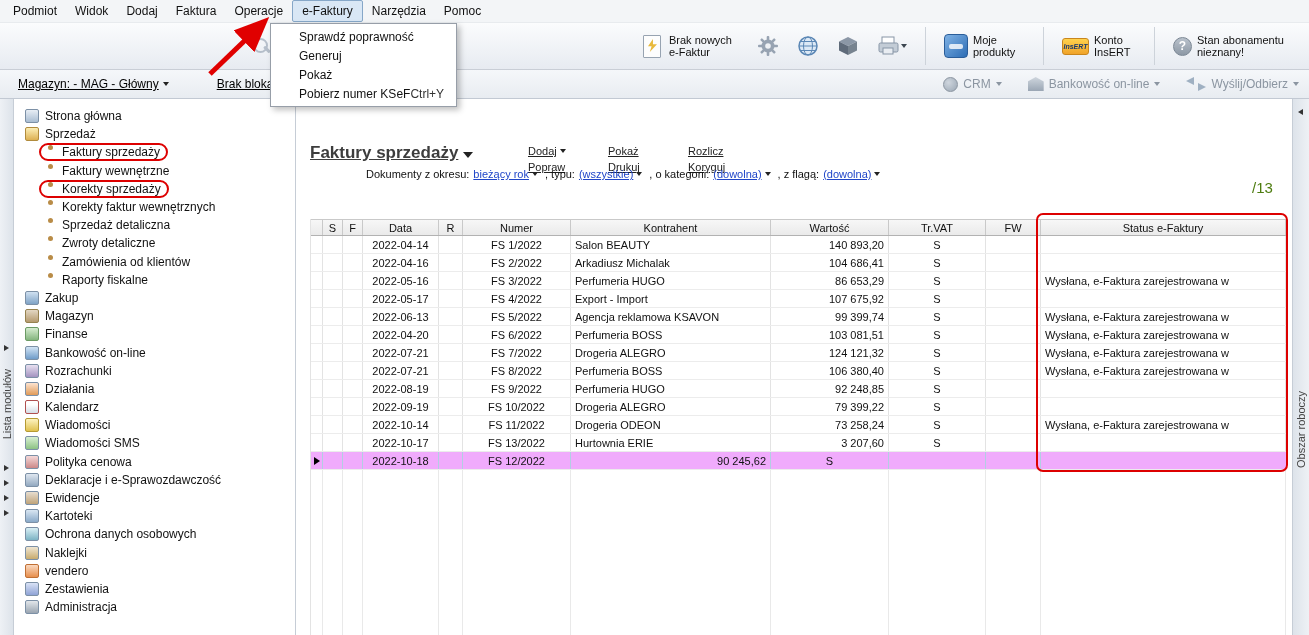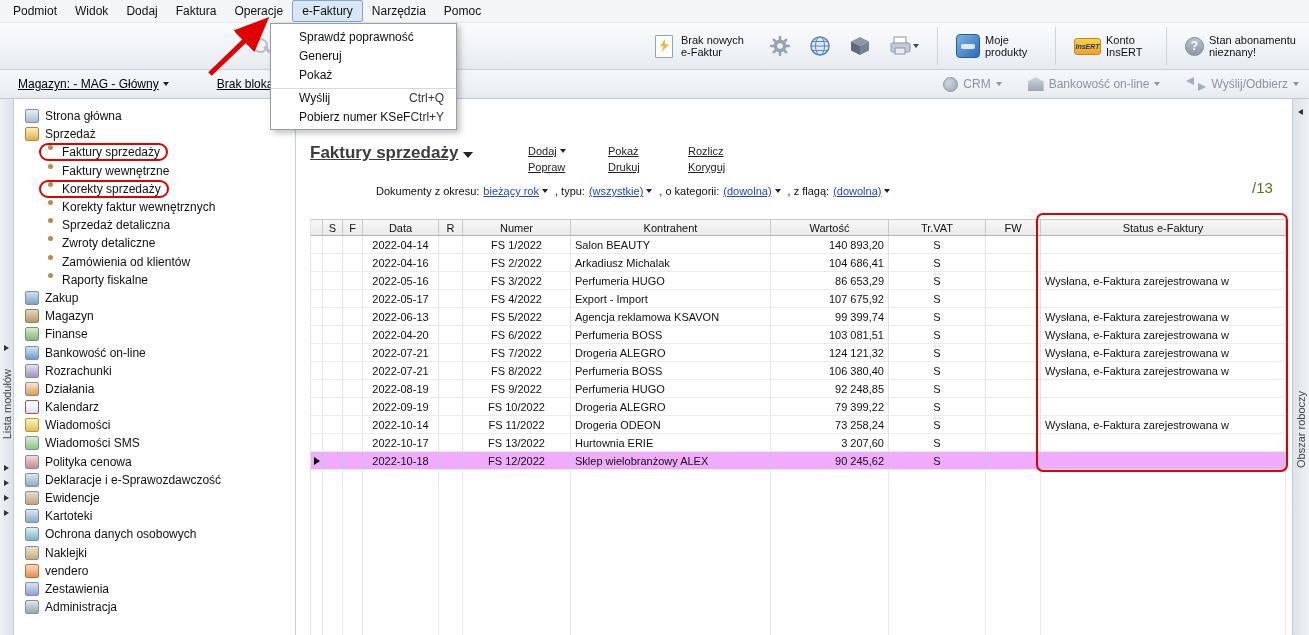--- a/index.html
+++ b/index.html
@@ -47,21 +47,21 @@
       background:linear-gradient(#c9b189,#a98f63); border:1px solid #8a7450; }
   .package-icon::after  { content:""; position:absolute; left:4px; top:6px; width:16px; height:4px; background:#8a7450; }
   .search-icon::before { content:""; position:absolute; left:4px; top:4px; width:11px; height:11px; border:2px solid #6f8196; border-radius:50%; }
   .search-icon::after  { content:""; position:absolute; left:14px; top:14px; width:8px; height:3px; background:#6f8196; transform:rotate(45deg); border-radius:1px; }
   .doc-flash-icon::before { content:""; position:absolute; left:3px; top:1px; width:16px; height:21px; background:#fdfdfd; border:1px solid #97a3b1; border-radius:1px; }
   .doc-flash-icon::after  { content:""; position:absolute; left:8px; top:5px; width:9px; height:13px; background:#e8b93c;
       clip-path:polygon(55% 0,0 55%,40% 55%,20% 100%,100% 40%,55% 40%); }
   .products-icon { background:linear-gradient(135deg,#7fb2e5,#2d6db5); border:1px solid #2a5d99; border-radius:4px; }
   .products-icon::after { content:""; position:absolute; left:4px; top:9px; width:14px; height:5px; background:rgba(255,255,255,.8); border-radius:2px; }
 
-  .tb-right { margin-left:auto; display:flex; align-items:center; gap:18px; padding-right:12px; }
+  .tb-right { margin-left:auto; display:flex; align-items:center; gap:18px; padding-right:24px; }
   .tb-group { display:flex; align-items:center; gap:5px; }
   .tb-label { font-size:11px; line-height:12px; color:#111; }
   .w70{width:70px;} .w52{width:52px;} .w42{width:42px;} .w88{width:88px;}
   .tb-sep { width:1px; height:38px; background:#cdd3da; }
   .tb-svg { display:inline-flex; align-items:center; }
   .insert-logo { display:inline-flex; align-items:center; justify-content:center; width:27px; height:17px; border-radius:3px;
       background:linear-gradient(#ffd24d,#f0a32a); color:#1a3a6b; font-size:7px; font-weight:bold; font-style:italic; border:1px solid #c9861d; }
   .question-badge { display:inline-flex; align-items:center; justify-content:center; width:19px; height:19px; border-radius:50%;
       background:linear-gradient(#b9c2cc,#8d98a5); color:#fff; font-weight:bold; font-size:12px; border:1px solid #7b8794; }
 
@@ -130,21 +130,21 @@
   
   .main { position:absolute; left:296px; top:99px; width:996px; bottom:0; background:#fff; }
   .title-row { position:absolute; left:14px; top:44px; display:flex; align-items:flex-start; gap:5px; }
   .view-title { font-size:17px; font-weight:bold; color:#3d3d3d; text-decoration:underline; white-space:nowrap; }
   .title-caret { border-left-width:5px; border-right-width:5px; border-top-width:6px; margin-top:9px; border-top-color:#222; }
   .actions { position:absolute; left:232px; top:44px; display:grid; grid-auto-flow:column;
              grid-template-rows:repeat(2,16px); grid-template-columns:repeat(3,80px); }
   .action-link { font-size:11px; color:#222; text-decoration:underline; display:inline-flex; align-items:center; gap:3px; cursor:pointer; }
   .action-link .cdown { border-top-color:#222; }
 
-  .filters1 { position:absolute; left:68px; top:83px; font-size:11px; display:flex; align-items:center; height:18px;margin-left:10px; }
+  .filters1 { position:absolute; left:68px; top:66px; font-size:11px; display:flex; align-items:center; height:18px; }
   .filters2 { position:absolute; left:20px; top:100px; font-size:11px; display:flex; align-items:center; height:18px; }
   .funnel { width:0; height:0; border-left:5px solid transparent; border-right:5px solid transparent; border-top:6px solid #222; margin-right:16px; }
   .fpair { display:inline-flex; align-items:center; margin-right:3px; border:2px solid transparent; border-radius:9px; height:17px; }
   .fpair.highlight { border-color:#dd0000; padding:0 5px; margin-left:4px; }
   .flabel { margin-right:4px; white-space:pre; }
   .fvalue { color:#1f45c8; text-decoration:underline; display:inline-flex; align-items:center; gap:3px; cursor:pointer; white-space:nowrap; }
   .fvalue .cdown { border-top-color:#222; }
   .count { position:absolute; left:956px; top:80px; font-size:15px; color:#4d7c0f; }
 
   
@@ -745,21 +745,20 @@
           <div class="td c"></div>
           <div class="td"></div>
         </div>
         <div class="trow selected">
           <div class="td td-ind"></div>
           <div class="td c"></div>
           <div class="td c"></div>
           <div class="td c">2022-10-18</div>
           <div class="td c"></div>
           <div class="td c">FS 12/2022</div>
-          <div class="td">Sklep wielobranżowy ALEX</div>
           <div class="td r">90 245,62</div>
           <div class="td c">S</div>
           <div class="td c"></div>
           <div class="td"></div>
         </div>
       </div>
   </div>
 
   <div class="right-strip">
     <span class="chev-left" style="top:10px;"></span>
@@ -772,24 +771,20 @@
         <span class="lbl">Sprawdź poprawność</span>
         <span class="sc"></span>
       </div>
       <div class="ctx-item">
         <span class="lbl">Generuj</span>
         <span class="sc"></span>
       </div>
       <div class="ctx-item">
         <span class="lbl">Pokaż</span>
         <span class="sc"></span>
-      </div>
-      <div class="ctx-item sep">
-        <span class="lbl">Wyślij</span>
-        <span class="sc">Ctrl+Q</span>
       </div>
       <div class="ctx-item">
         <span class="lbl">Pobierz numer KSeF</span>
         <span class="sc">Ctrl+Y</span>
       </div>
     </div>
 
   <div class="anno-status"></div>
 
   <svg class="anno-arrow" width="130" height="85">

